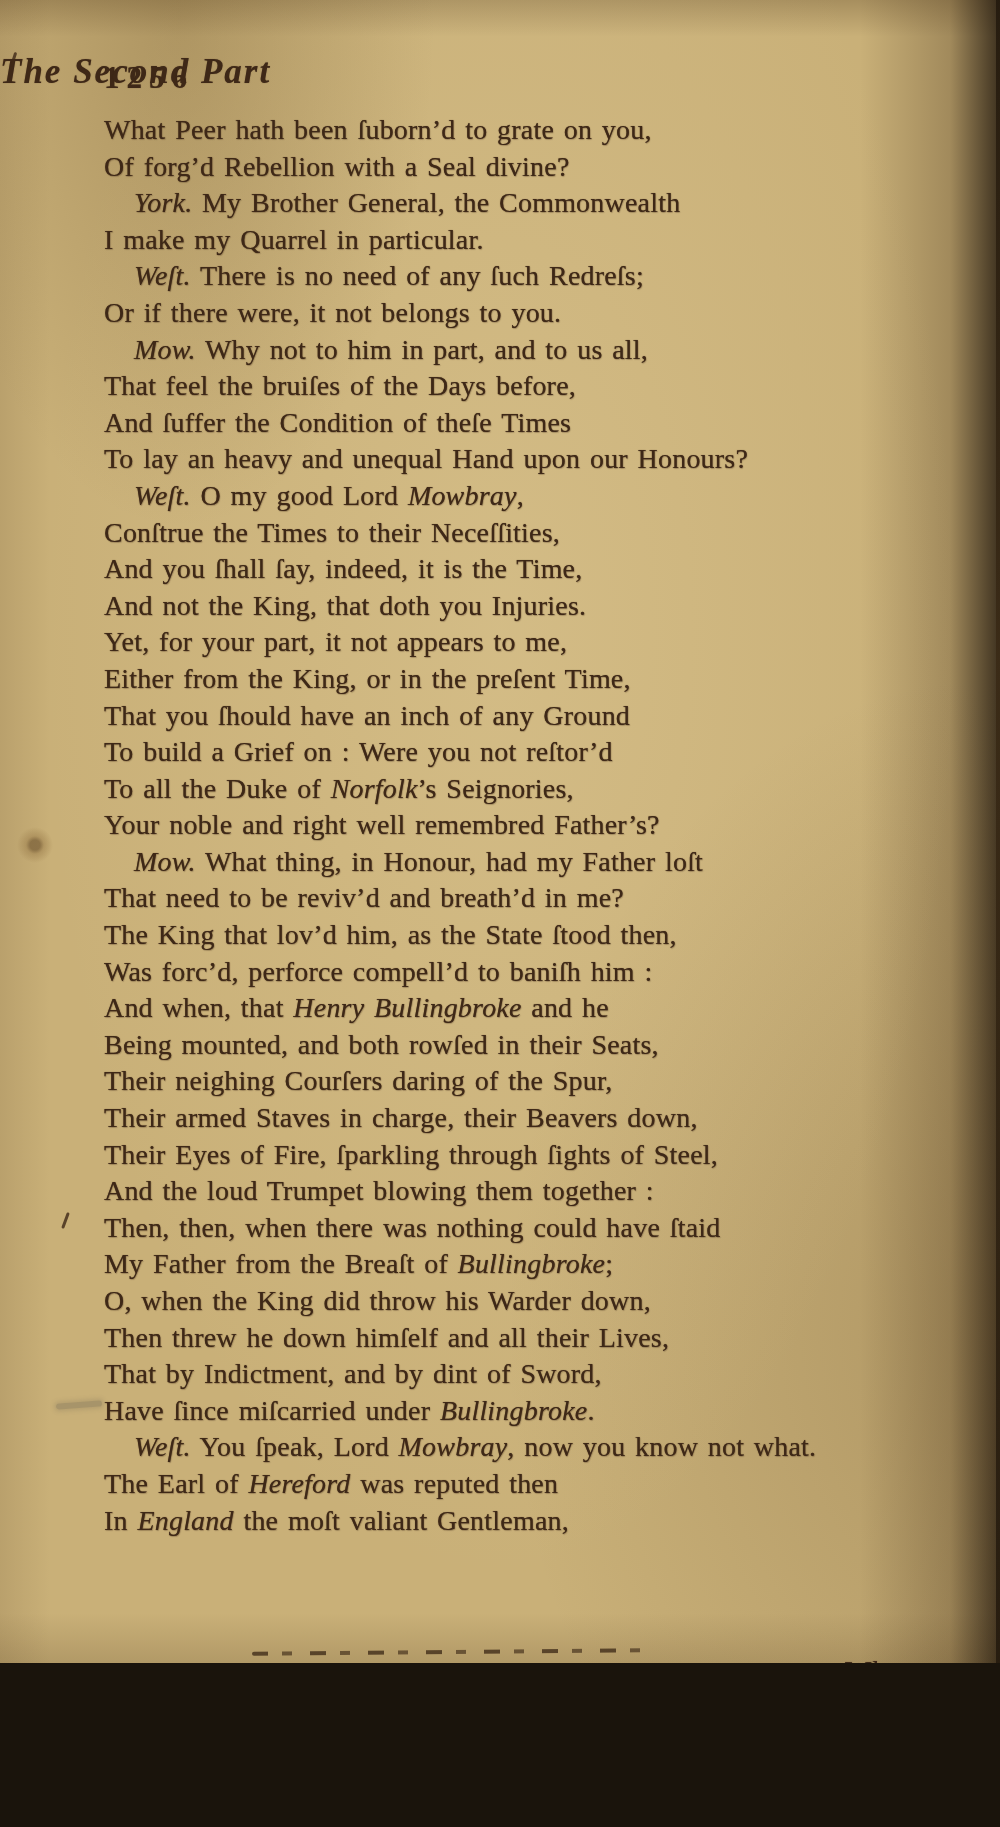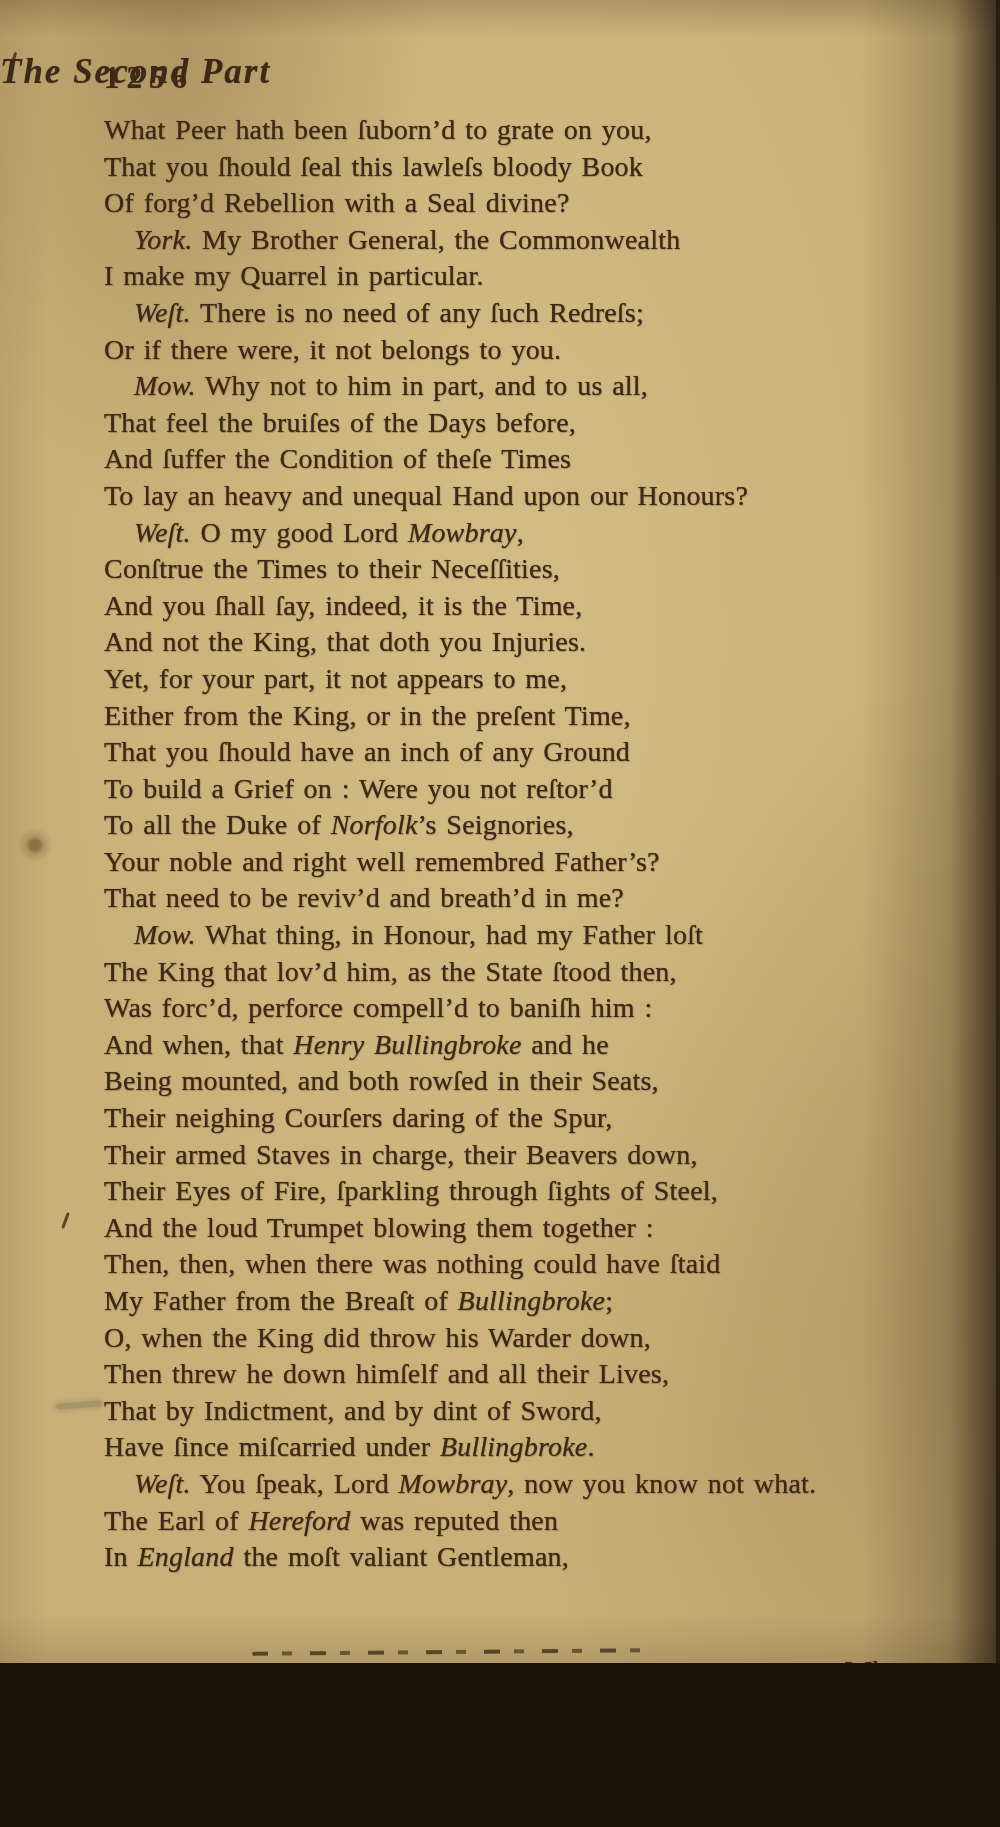--- a/index.html
+++ b/index.html
@@ -80,42 +80,41 @@
 
 <div class="page">
 
   <div class="header">
     <span class="pageno">1256</span>
     <span class="running-title">The Second Part</span>
   </div>
 
   <div class="text-block">
       <div class="line"><span>What Peer hath been ſuborn’d to grate on you,</span></div>
-      <div class="line"><span>That you ſhould ſeal this lawleſs bloody Book</span></div>
       <div class="line"><span>Of forg’d Rebellion with a Seal divine?</span></div>
       <div class="line indent"><span class="it">York.</span><span> My Brother General, the Commonwealth</span></div>
       <div class="line"><span>I make my Quarrel in particular.</span></div>
       <div class="line indent"><span class="it">Weſt.</span><span> There is no need of any ſuch Redreſs;</span></div>
       <div class="line"><span>Or if there were, it not belongs to you.</span></div>
       <div class="line indent"><span class="it">Mow.</span><span> Why not to him in part, and to us all,</span></div>
       <div class="line"><span>That feel the bruiſes of the Days before,</span></div>
       <div class="line"><span>And ſuffer the Condition of theſe Times</span></div>
       <div class="line"><span>To lay an heavy and unequal Hand upon our Honours?</span></div>
       <div class="line indent"><span class="it">Weſt.</span><span> O my good Lord </span><span class="it">Mowbray</span><span>,</span></div>
       <div class="line"><span>Conſtrue the Times to their Neceſſities,</span></div>
       <div class="line"><span>And you ſhall ſay, indeed, it is the Time,</span></div>
       <div class="line"><span>And not the King, that doth you Injuries.</span></div>
       <div class="line"><span>Yet, for your part, it not appears to me,</span></div>
       <div class="line"><span>Either from the King, or in the preſent Time,</span></div>
       <div class="line"><span>That you ſhould have an inch of any Ground</span></div>
       <div class="line"><span>To build a Grief on : Were you not reſtor’d</span></div>
       <div class="line"><span>To all the Duke of </span><span class="it">Norfolk</span><span>’s Seignories,</span></div>
       <div class="line"><span>Your noble and right well remembred Father’s?</span></div>
+      <div class="line indent"><span class="it">Mow.</span><span> What thing, in Honour, had my Father loſt</span></div>
       <div class="line"><span>That need to be reviv’d and breath’d in me?</span></div>
-      <div class="line indent"><span class="it">Mow.</span><span> What thing, in Honour, had my Father loſt</span></div>
       <div class="line"><span>The King that lov’d him, as the State ſtood then,</span></div>
       <div class="line"><span>Was forc’d, perforce compell’d to baniſh him :</span></div>
       <div class="line"><span>And when, that </span><span class="it">Henry Bullingbroke</span><span> and he</span></div>
       <div class="line"><span>Being mounted, and both rowſed in their Seats,</span></div>
       <div class="line"><span>Their neighing Courſers daring of the Spur,</span></div>
       <div class="line"><span>Their armed Staves in charge, their Beavers down,</span></div>
       <div class="line"><span>Their Eyes of Fire, ſparkling through ſights of Steel,</span></div>
       <div class="line"><span>And the loud Trumpet blowing them together :</span></div>
       <div class="line"><span>Then, then, when there was nothing could have ſtaid</span></div>
       <div class="line"><span>My Father from the Breaſt of </span><span class="it">Bullingbroke</span><span>;</span></div>

